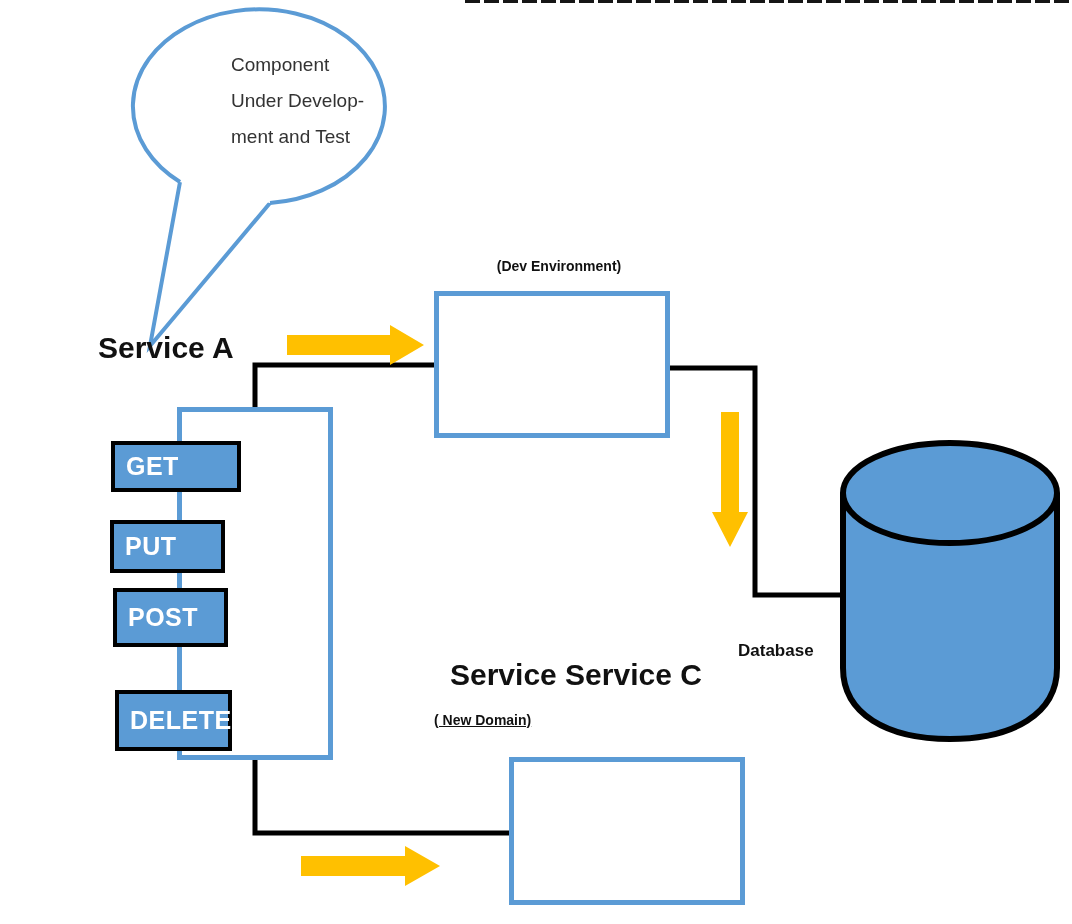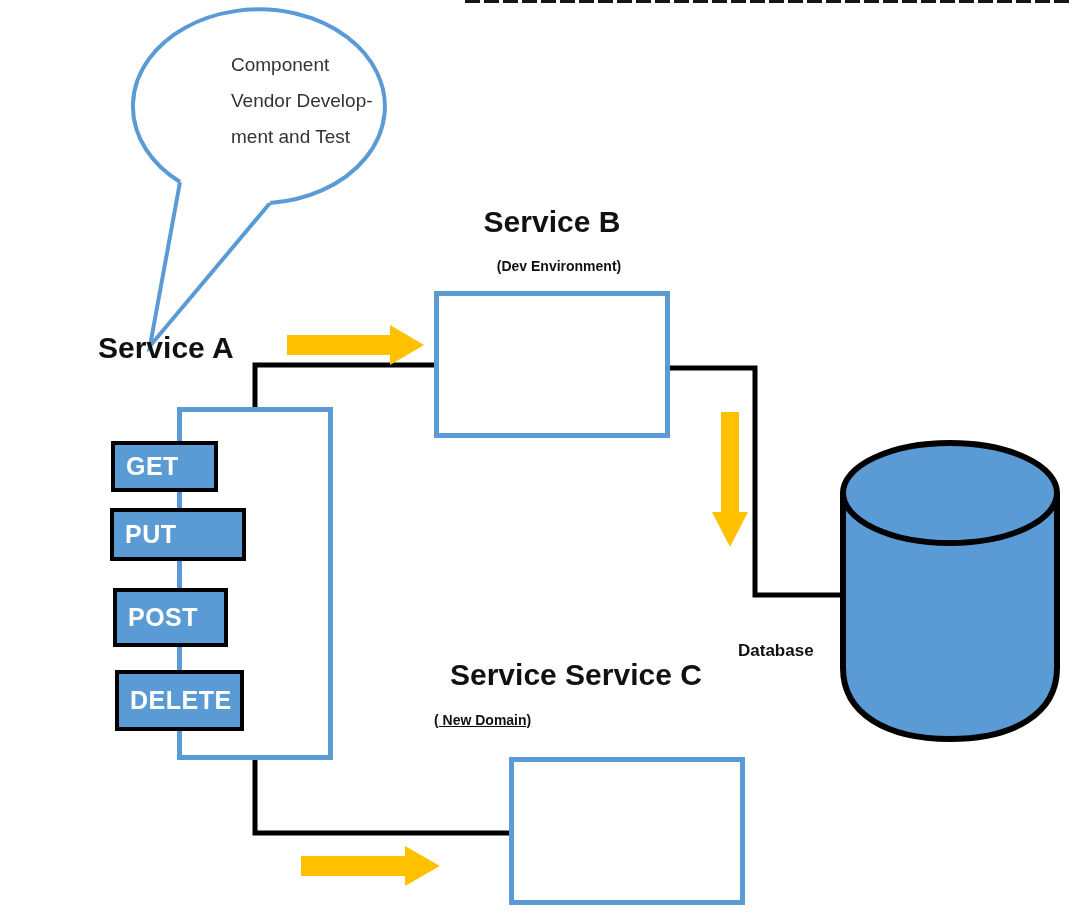--- a/index.html
+++ b/index.html
@@ -64,32 +64,31 @@
       <path d="M263,203 A126,97 0 1 0 173,182" fill="#ffffff" stroke="#5B9BD5" stroke-width="4"></path>
     </g>
 
     <polygon points="280,335 383,335 383,325 417,345 383,365 383,355 280,355" fill="#FFC000"></polygon>
     <polygon points="714,412 732,412 732,512 741,512 723,547 705,512 714,512" fill="#FFC000"></polygon>
     <polygon points="294,856 398,856 398,846 433,866 398,886 398,876 294,876" fill="#FFC000"></polygon>
   </svg>
 
   <div class="callout-text">
     <div>Component</div>
-    <div>Vendor Develop-</div>
+    <div>Under Develop-</div>
     <div>ment and Test</div>
   </div>
 
   <div class="svc-title" style="left:91px;top:331px;">Service A</div>
   <div class="svc-box" style="left:170px;top:407px;width:156px;height:353px;"></div>
-  <div class="method-chip" style="left:104px;top:441px;width:107px;height:51px;">GET</div>
-  <div class="method-chip" style="left:103px;top:508px;width:136px;height:53px;">PUT</div>
+  <div class="method-chip" style="left:104px;top:441px;width:130px;height:51px;">GET</div>
+  <div class="method-chip" style="left:103px;top:520px;width:115px;height:53px;">PUT</div>
   <div class="method-chip" style="left:106px;top:588px;width:115px;height:59px;">POST</div>
-  <div class="method-chip" style="left:108px;top:670px;width:129px;height:61px;">DELETE</div>
+  <div class="method-chip" style="left:108px;top:690px;width:117px;height:61px;">DELETE</div>
 
-  <div class="svc-title center" style="left:427px;top:205px;width:236px;">Service B</div>
   <div class="svc-sub center" style="left:422px;top:258px;width:260px;">(Dev Environment)</div>
   <div class="svc-box" style="left:427px;top:291px;width:236px;height:147px;"></div>
 
   <div class="db-label">Database</div>
 
   <div class="svc-title" style="left:443px;top:658px;">Service Service C</div>
   <div class="svc-sub" style="left:427px;top:712px;text-decoration:underline;">( New Domain)</div>
   <div class="svc-box" style="left:502px;top:757px;width:236px;height:148px;"></div>
 
 </div>

